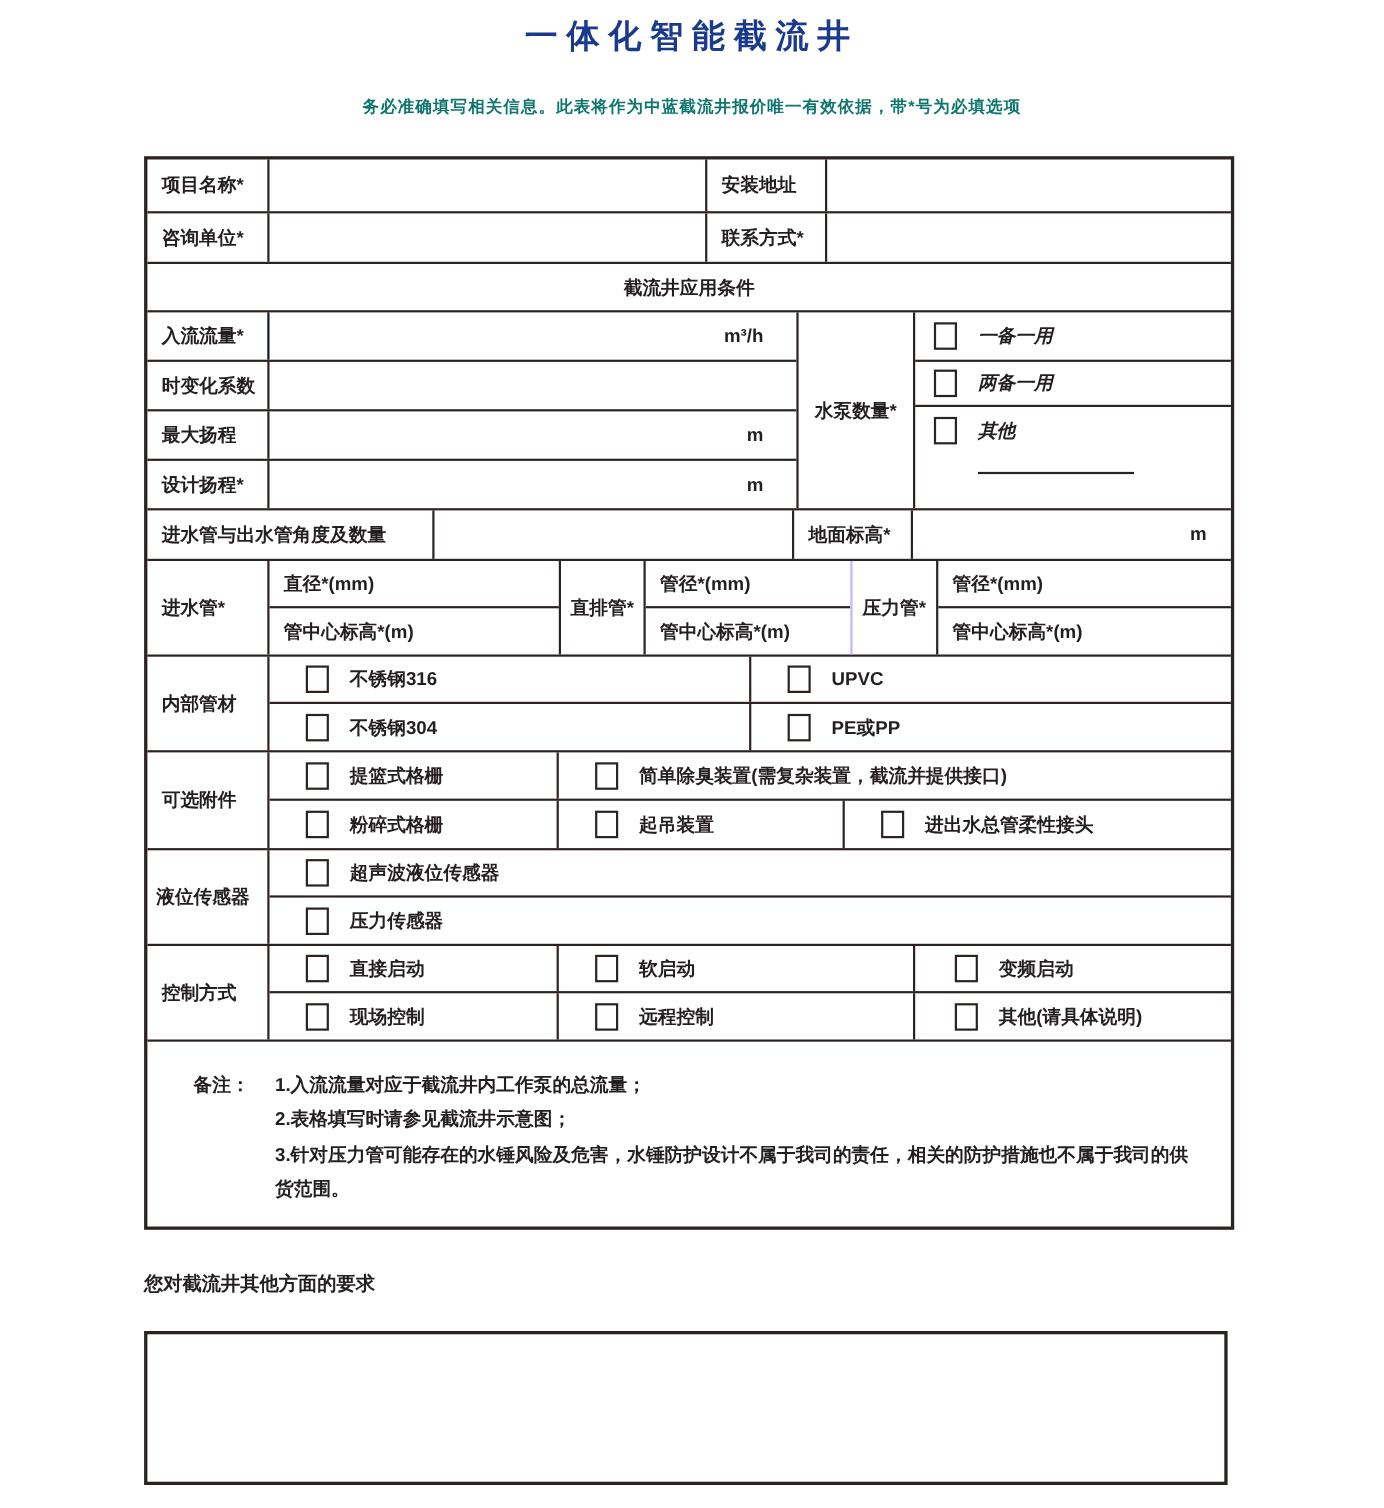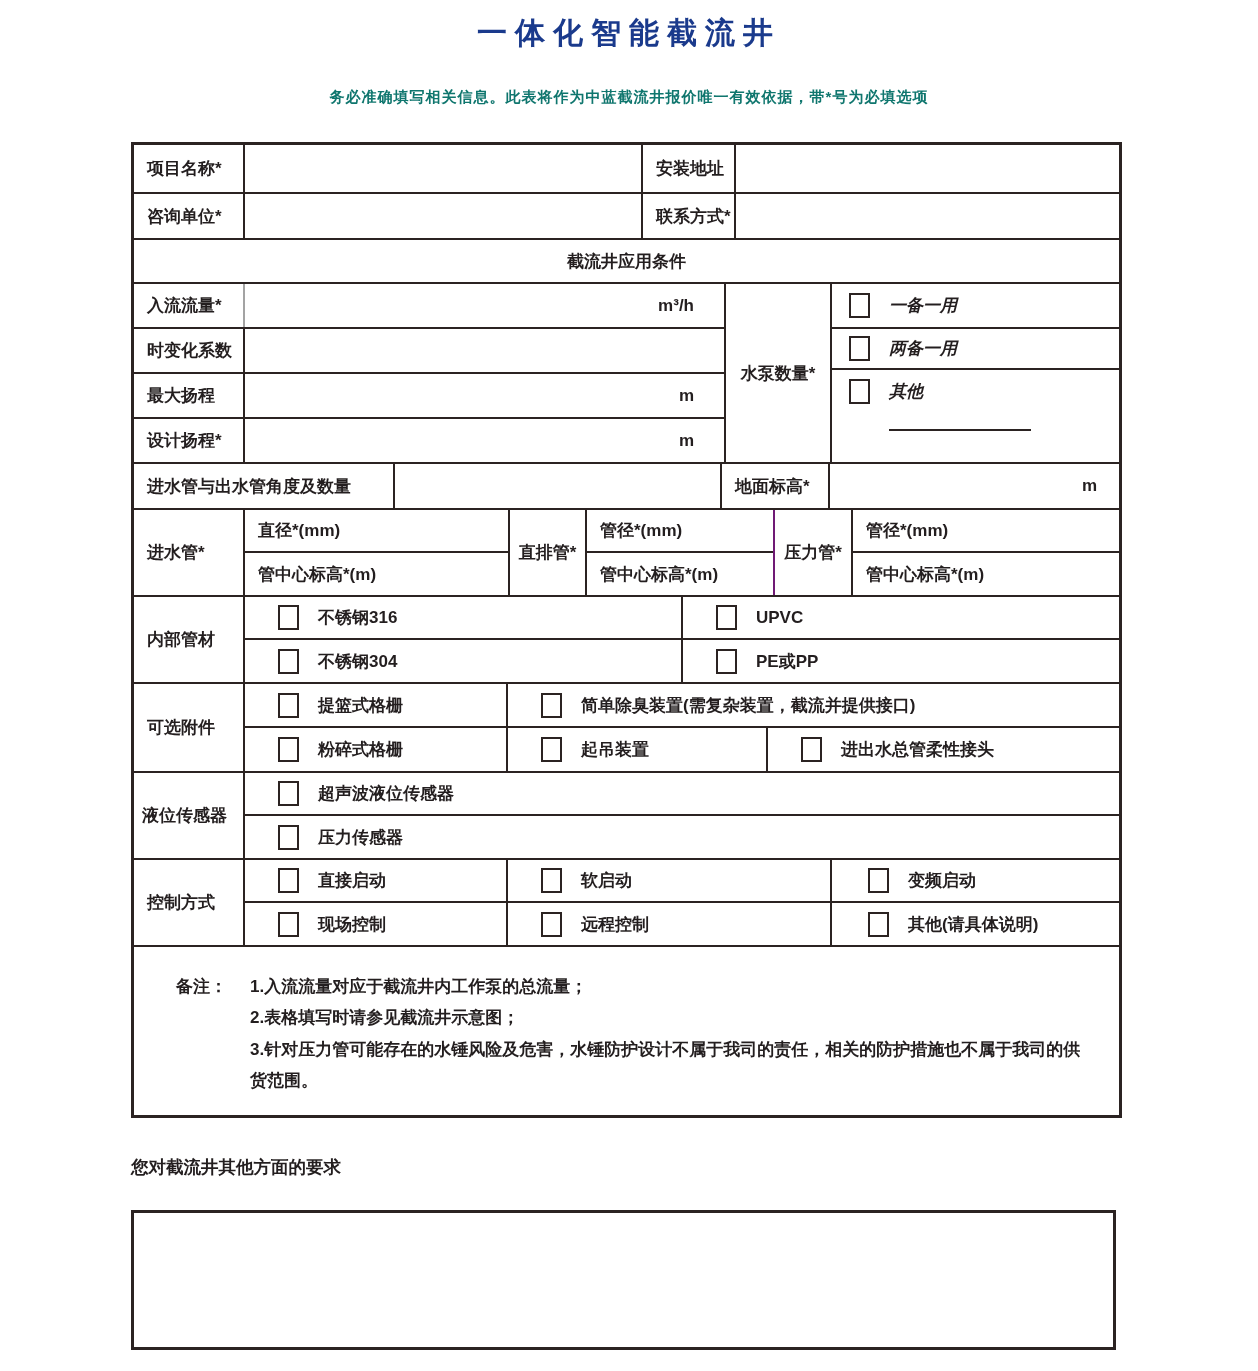--- a/index.html
+++ b/index.html
@@ -60,21 +60,21 @@
 
   .other-heading { position:absolute; left:131px; top:1155px; font-size:17.5px; }
   .other-box {
     position:absolute; left:131px; top:1210px; width:985px; height:140px;
     border:3px solid #2b2322; background:#fff;
   }
 
   
   .w-label { width:111px; flex:none; }
   .w-blank1 { width:398px; flex:none; }
-  .w-lab2  { width:93px; flex:none; }
+  .w-lab2  { width:109px; flex:none; }
   .w-pump  { width:108px; flex:none; border-left:2px solid #2b2322; }
   .w-opts  { width:287px; flex:none; }
   .w-angle { width:261px; flex:none; }
   .w-angleblank { width:327px; flex:none; }
   .w-elev  { width:108px; flex:none; }
   .w-dia   { width:263px; flex:none; }
   .w-direct{ width:79px;  flex:none; }
   .w-dpipe { width:186px; flex:none; }
   .w-press { width:80px;  flex:none; }
   .w-mat1  { width:438px; flex:none; }
@@ -107,21 +107,21 @@
       <div class="cell nr h44" style="flex:1"></div>
     </div>
 
     <div class="band">
       <div class="cell nr ctr h42" style="flex:1">截流井应用条件</div>
     </div>
 
     <div class="band" style="height:180px;">
       <div class="subcol" style="flex:1">
         <div class="subrow h45">
-          <div class="cell w-label nr" style="border-right:2px solid #a3a3a3">入流流量*</div>
+          <div class="cell w-label nr" style="border-right:2px solid #0f172a">入流流量*</div>
           <div class="cell nr unitcell" style="flex:1">
               <span>m³/h</span>
             </div>
         </div>
         <div class="subrow h45">
           <div class="cell w-label">时变化系数</div>
           <div class="cell nr unitcell" style="flex:1">
               <span></span>
             </div>
         </div>
@@ -171,21 +171,21 @@
       <div class="cell w-label">进水管*</div>
       <div class="subcol w-dia">
         <div class="subrow cell h43" style="border-right:none">直径*(mm)</div>
         <div class="subrow last cell" style="border-right:none; height:42px">管中心标高*(m)</div>
       </div>
       <div class="cell w-direct ctr" style="border-left:2px solid #2b2322">直排管*</div>
       <div class="subcol w-dpipe">
         <div class="subrow cell h43" style="border-right:none">管径*(mm)</div>
         <div class="subrow last cell" style="border-right:none; height:42px">管中心标高*(m)</div>
       </div>
-      <div class="cell w-press ctr" style="border-left:2px solid #701a75">压力管*</div>
+      <div class="cell w-press ctr" style="border-left:2px solid #c4b5fd">压力管*</div>
       <div class="subcol" style="flex:1">
         <div class="subrow cell nr h43">管径*(mm)</div>
         <div class="subrow last cell nr" style="height:42px">管中心标高*(m)</div>
       </div>
     </div>
 
     <div class="band" style="height:87px;">
       <div class="cell w-label">内部管材</div>
       <div class="subcol" style="flex:1">
         <div class="subrow h43">

